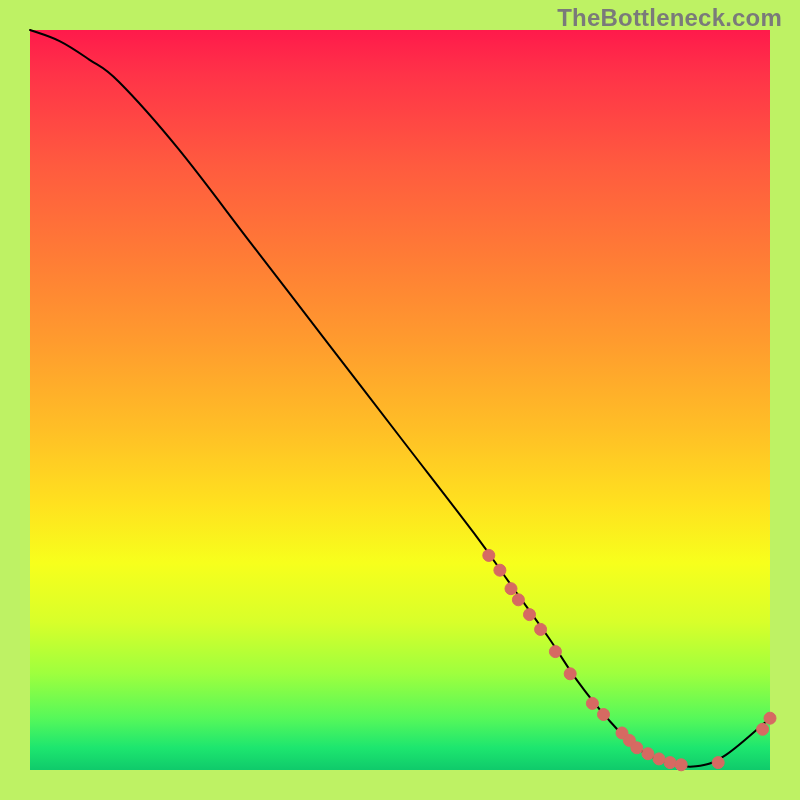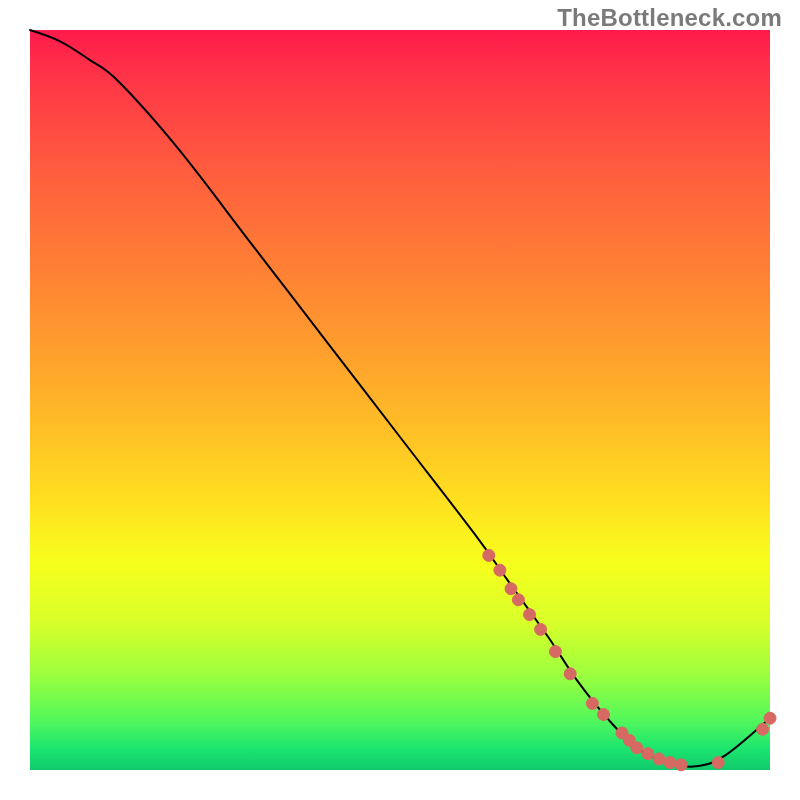--- a/index.html
+++ b/index.html
@@ -8,21 +8,21 @@
     width: 800px;
     height: 800px;
     background: #000;
     font-family: Arial, Helvetica, sans-serif;
     overflow: hidden;
   }
   .frame {
     position: relative;
     width: 800px;
     height: 800px;
-    background: #ffffff;
+    background: #bef264;
   }
   .watermark {
     position: absolute;
     top: 4px;
     right: 18px;
     font-size: 24px;
     font-weight: 600;
     color: #7a7a7a;
     letter-spacing: 0.2px;
     user-select: none;

